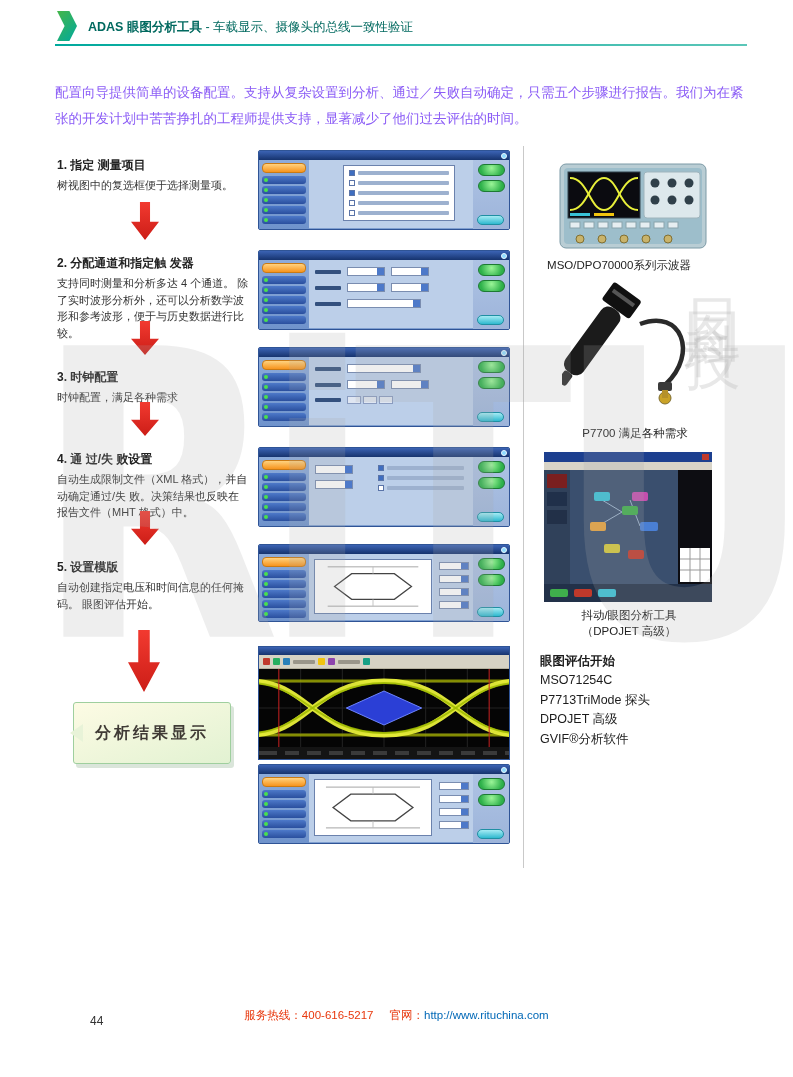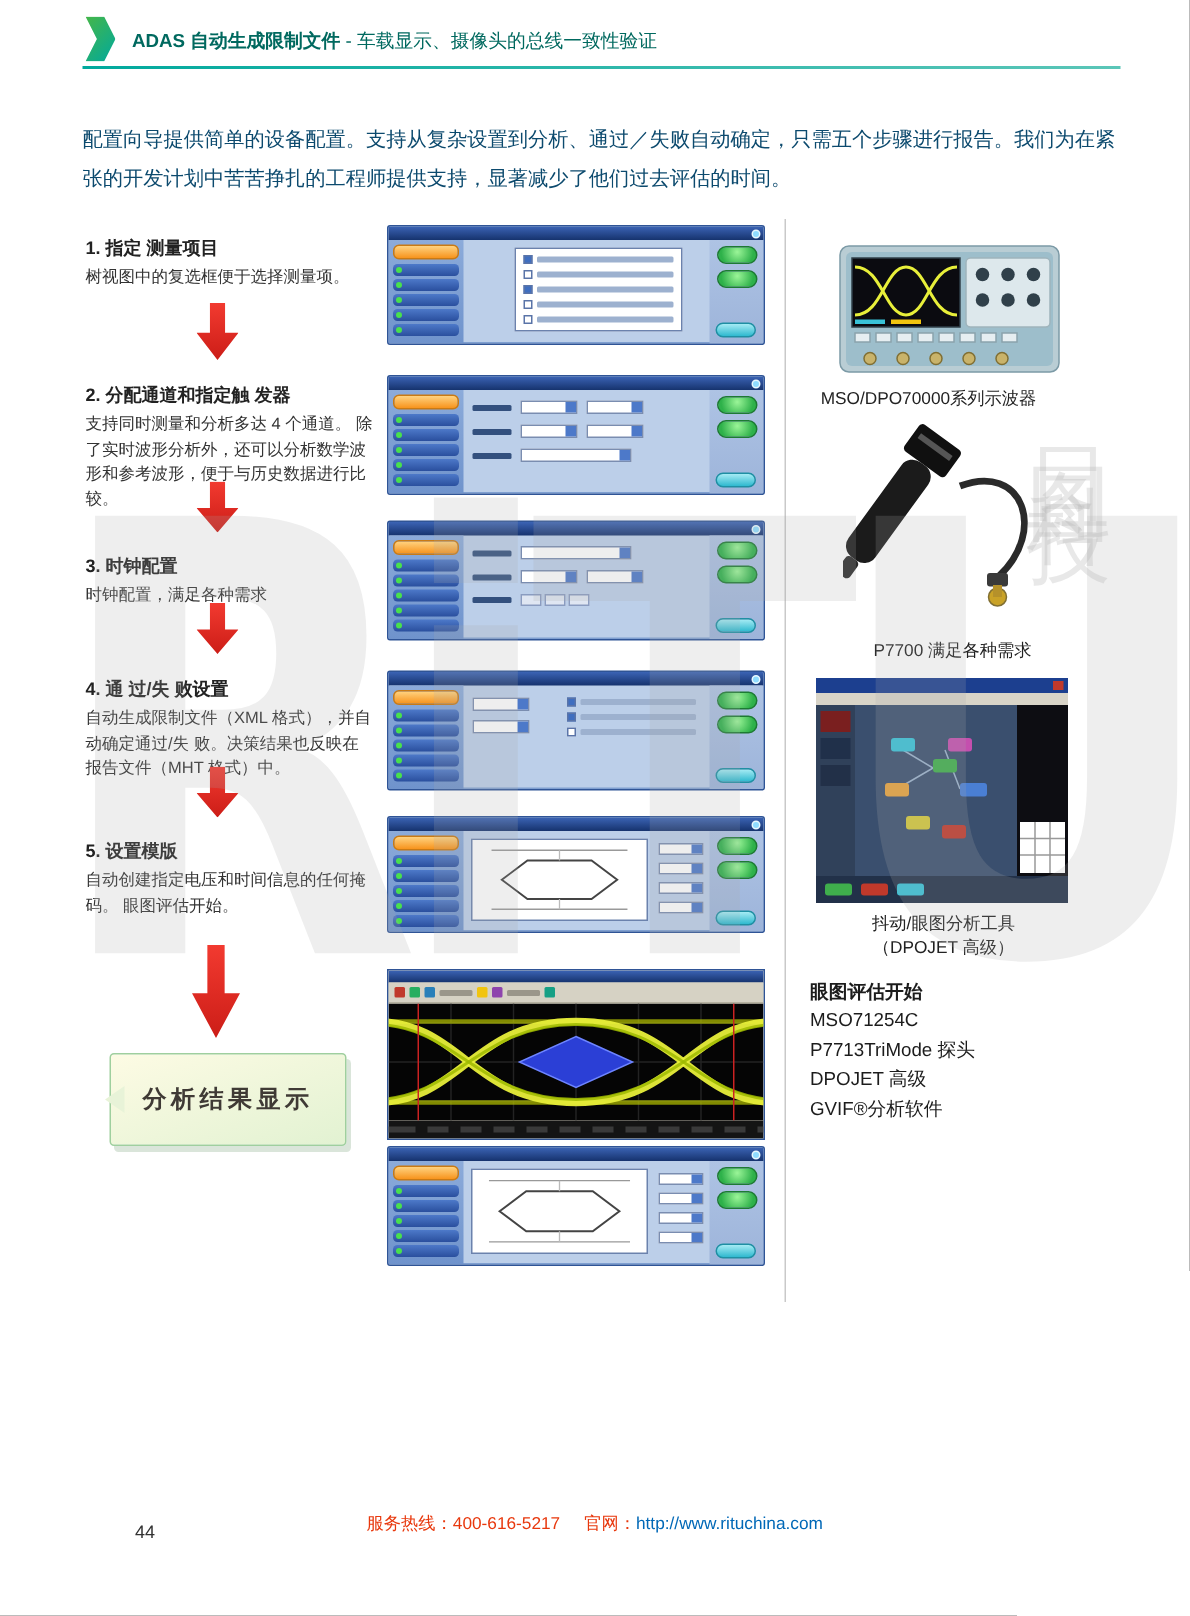--- a/index.html
+++ b/index.html
@@ -16,21 +16,21 @@
     background:linear-gradient(135deg,#45b649,#00a99d);
     clip-path:polygon(0 0,62% 0,100% 50%,62% 100%,0 100%,38% 50%);
   }
   .hdr-title{ position:absolute; left:88px; top:19px; font-size:12.5px; color:#00695f; }
   .hdr-title .t-bold{ font-weight:bold; }
   .hdr-line{ position:absolute; left:55px; top:44px; width:692px; height:2px;
     background:linear-gradient(90deg,#00a99d,#5bc6b8); }
 
   
   .intro{ position:absolute; left:55px; top:80px; width:694px;
-    font-size:13.5px; line-height:1.95; color:#0c4a6e; }
+    font-size:13.5px; line-height:1.95; color:#8b5cf6; }
 
   
   .step{ position:absolute; left:57px; width:192px; color:#222;margin-top:10px; }
   .step-title{ font-size:12px; font-weight:bold; margin-bottom:3px; }
   .step-desc{ font-size:11px; line-height:1.5; color:#333; }
   .flow-arrow{ position:absolute; left:131px; width:28px;
     background:linear-gradient(180deg,#f23a30,#cc1d17);
     clip-path:polygon(32% 0,68% 0,68% 52%,100% 52%,50% 100%,0 52%,32% 52%); }
 
   .callout{ position:absolute; left:73px; top:702px; width:158px; height:62px;
@@ -125,21 +125,21 @@
   .f-blue{ color:#0068b7; text-decoration:none; }
   .page-num{ position:absolute; left:57px; top:1014px; font-size:12px; color:#333;margin-left:33px; }
 </style>
 </head>
 <body>
 
 <div id="page">
 
   <div class="hdr-chevron"></div>
   <div class="hdr-title">
-    <span class="t-bold">ADAS 自动生成限制文件</span><span class="t-rest"> - 车载显示、摄像头的总线一致性验证</span>
+    <span class="t-bold">ADAS 眼图分析工具</span><span class="t-rest"> - 车载显示、摄像头的总线一致性验证</span>
   </div>
   <div class="hdr-line"></div>
 
   <p class="intro">配置向导提供简单的设备配置。支持从复杂设置到分析、通过／失败自动确定，只需五个步骤进行报告。我们为在紧张的开发计划中苦苦挣扎的工程师提供支持，显著减少了他们过去评估的时间。</p>
 
   <div class="step" style="top:147px">
     <div class="step-title">1. 指定 测量项目</div>
     <div class="step-desc">树视图中的复选框便于选择测量项。</div>
   </div>
   <div class="flow-arrow" style="top:202px;height:38px"></div>

